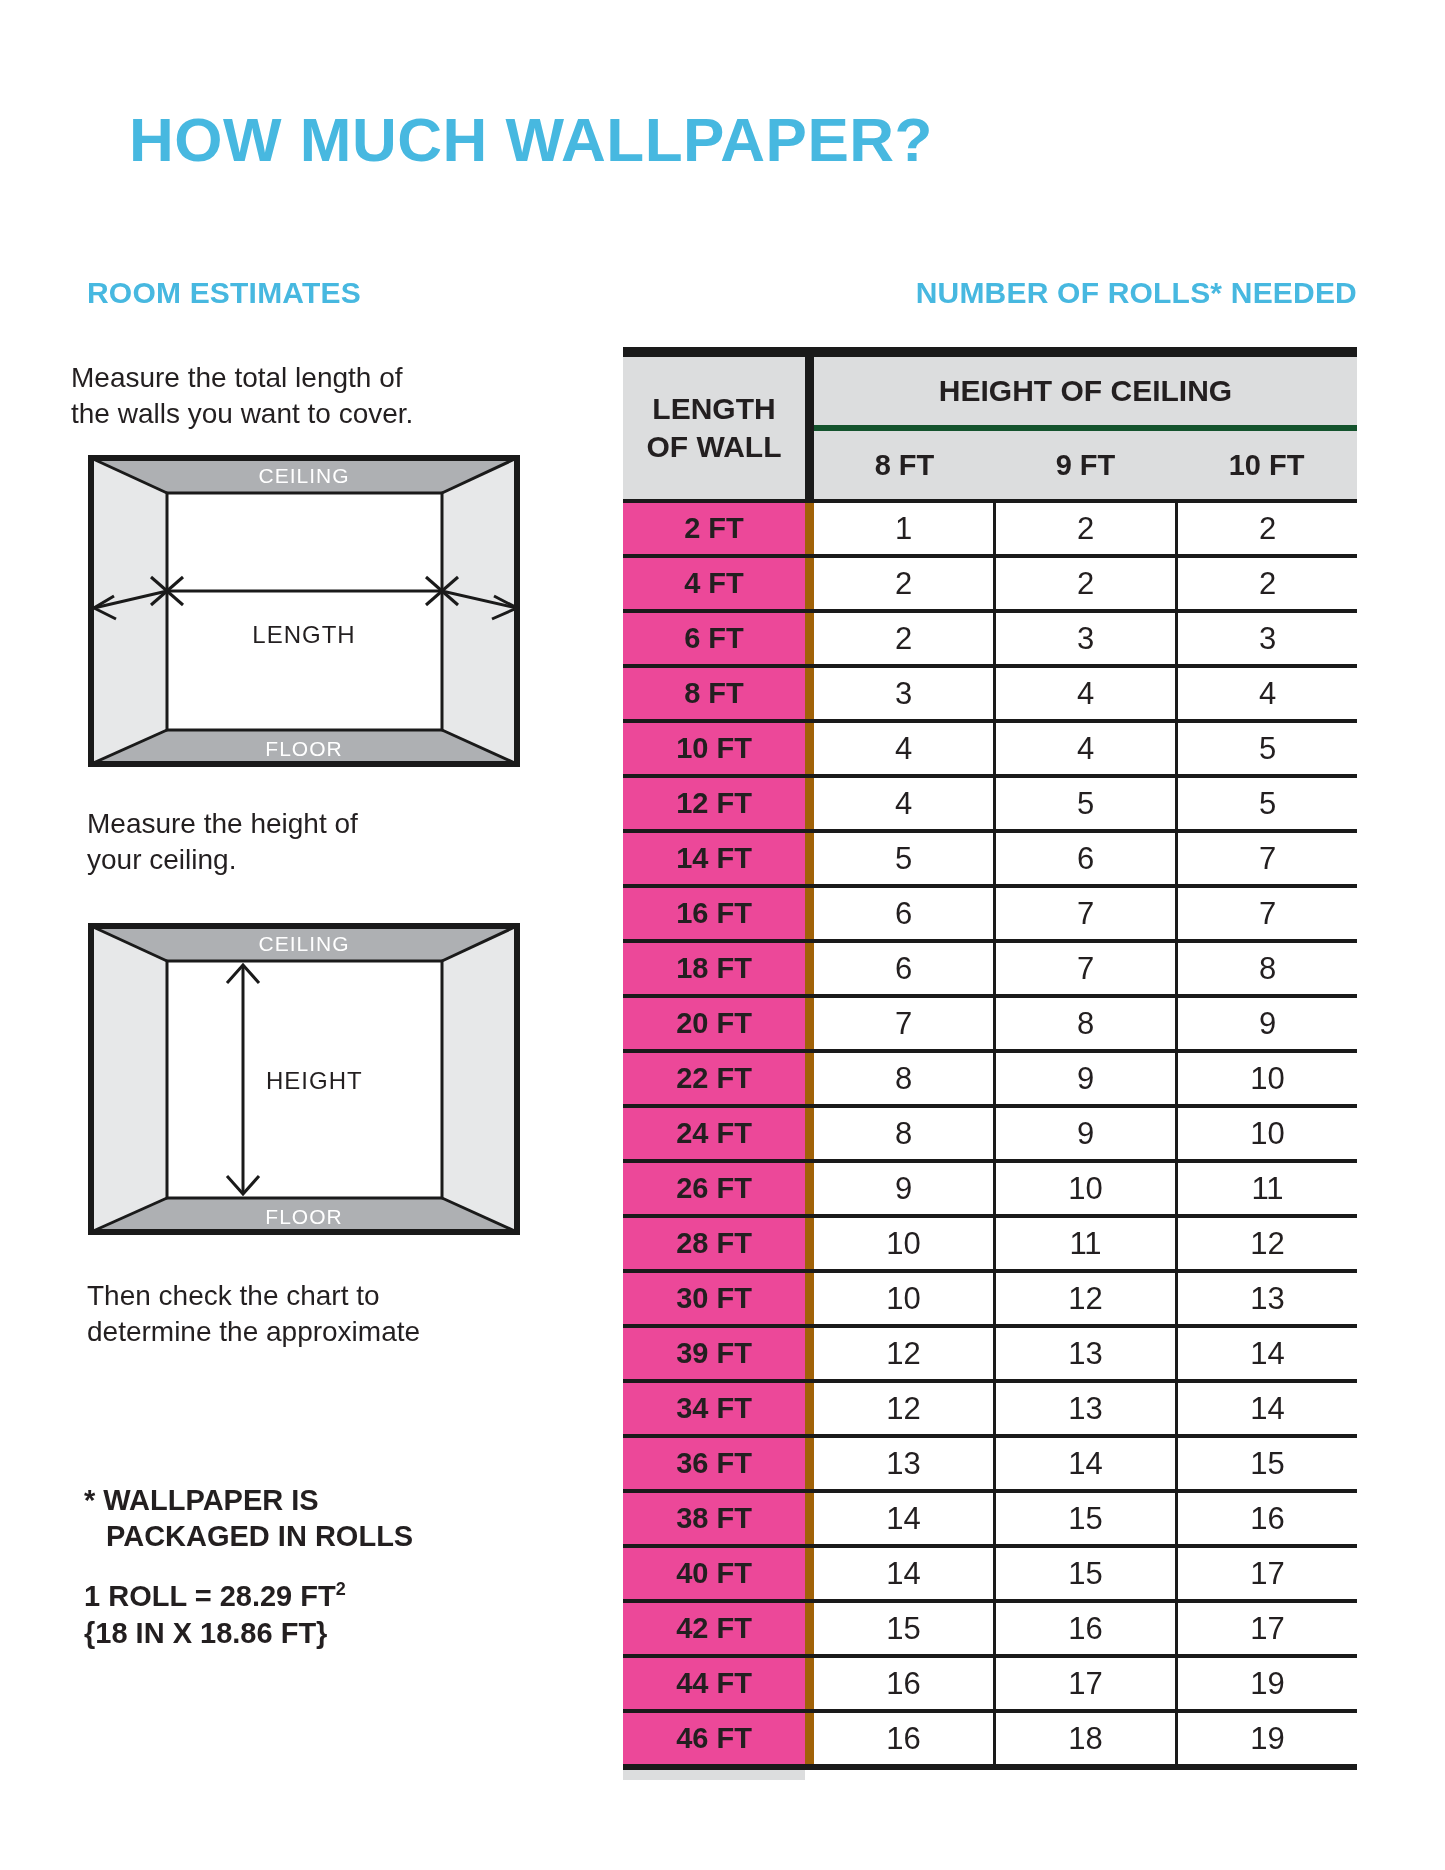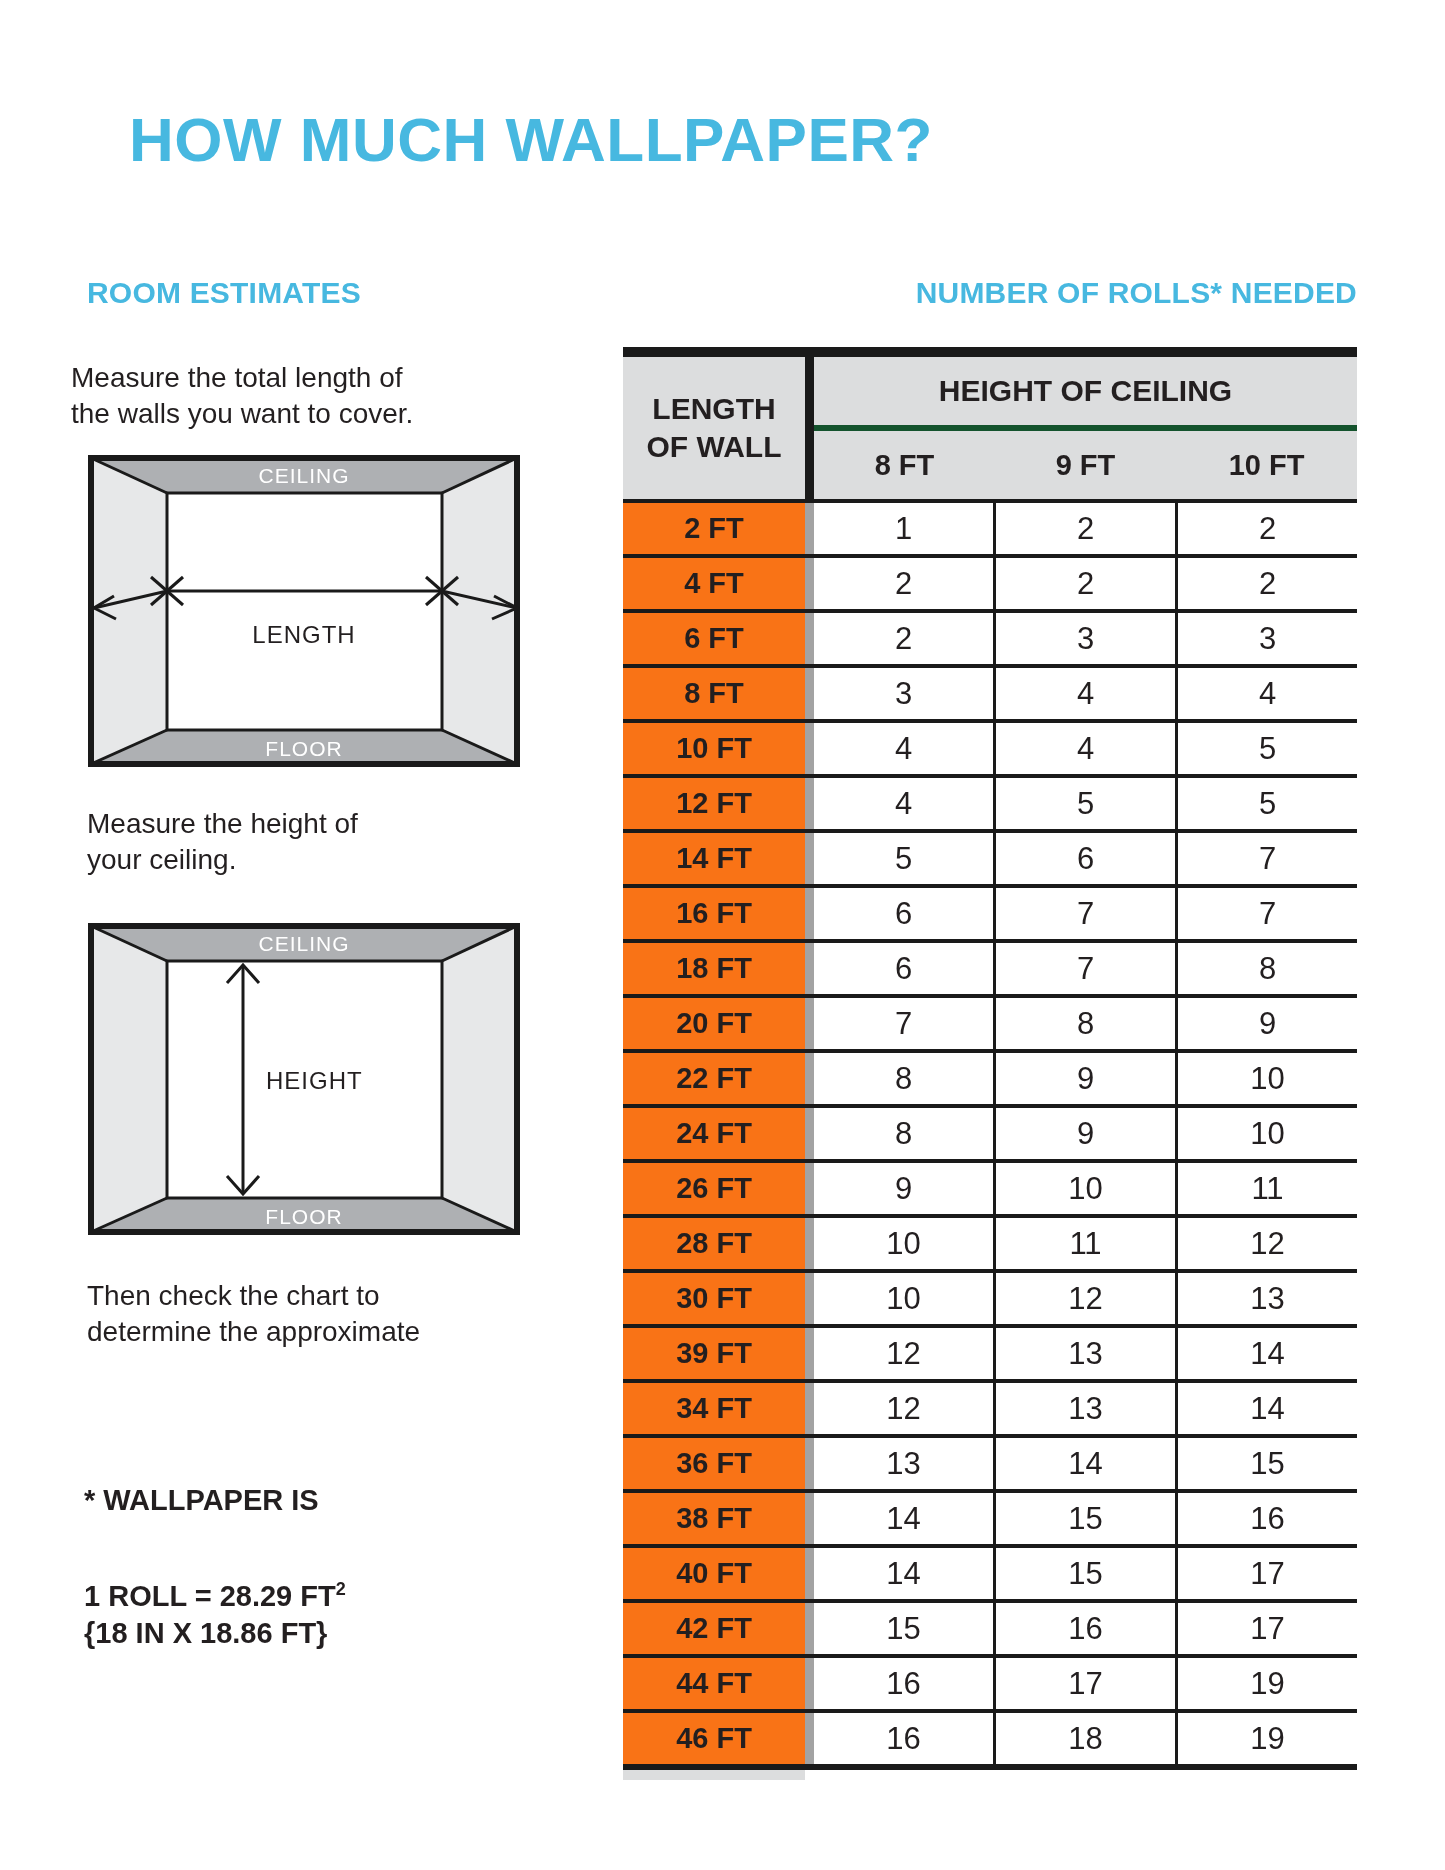--- a/index.html
+++ b/index.html
@@ -39,21 +39,21 @@
   .t-right-h{flex:1;display:flex;flex-direction:column;}
   .t-group{
     height:68px;background:#dcddde;border-bottom:6px solid #14532d;
     display:flex;align-items:center;justify-content:center;
     font-weight:bold;font-size:30px;
   }
   .t-cols{height:68px;background:#dcddde;display:flex;}
   .t-colcell{flex:1;display:flex;align-items:center;justify-content:center;font-weight:bold;font-size:29px;}
   .t-row{display:flex;border-top:4px solid #1a1a1a;height:51px;}
   .t-rowlabel{
-    width:182px;background:#f97316;border-right:9px solid #a3a3a3;
+    width:182px;background:#ec4899;border-right:9px solid #a16207;
     display:flex;align-items:center;justify-content:center;
     font-weight:bold;font-size:29px;
   }
   .t-val{
     flex:1;display:flex;align-items:center;justify-content:center;
     font-size:31px;background:#ffffff;
   }
   .t-val + .t-val{border-left:3px solid #1a1a1a;}
   .t-bottomborder{height:6px;background:#1a1a1a;}
   .t-tab{width:182px;height:10px;background:#dcddde;}
@@ -123,20 +123,21 @@
   </svg>
 </div>
 
 <div class="abs para p3">
   <div>Then check the chart to</div>
   <div>determine the approximate</div>
 </div>
 
 <div class="abs note-bold n1">
   <div>* WALLPAPER IS</div>
+  <div class="indent">PACKAGED IN ROLLS</div>
 </div>
 
 <div class="abs note-bold n2"><span>1 ROLL = 28.29 FT</span><sup>2</sup></div>
 
 <div class="abs note-bold n3">{18 IN X 18.86 FT}</div>
 
 <div class="abs section-head blue rolls-head">NUMBER OF ROLLS* NEEDED</div>
 
 <div class="abs rolls-table">
   <div class="t-topborder"></div>

